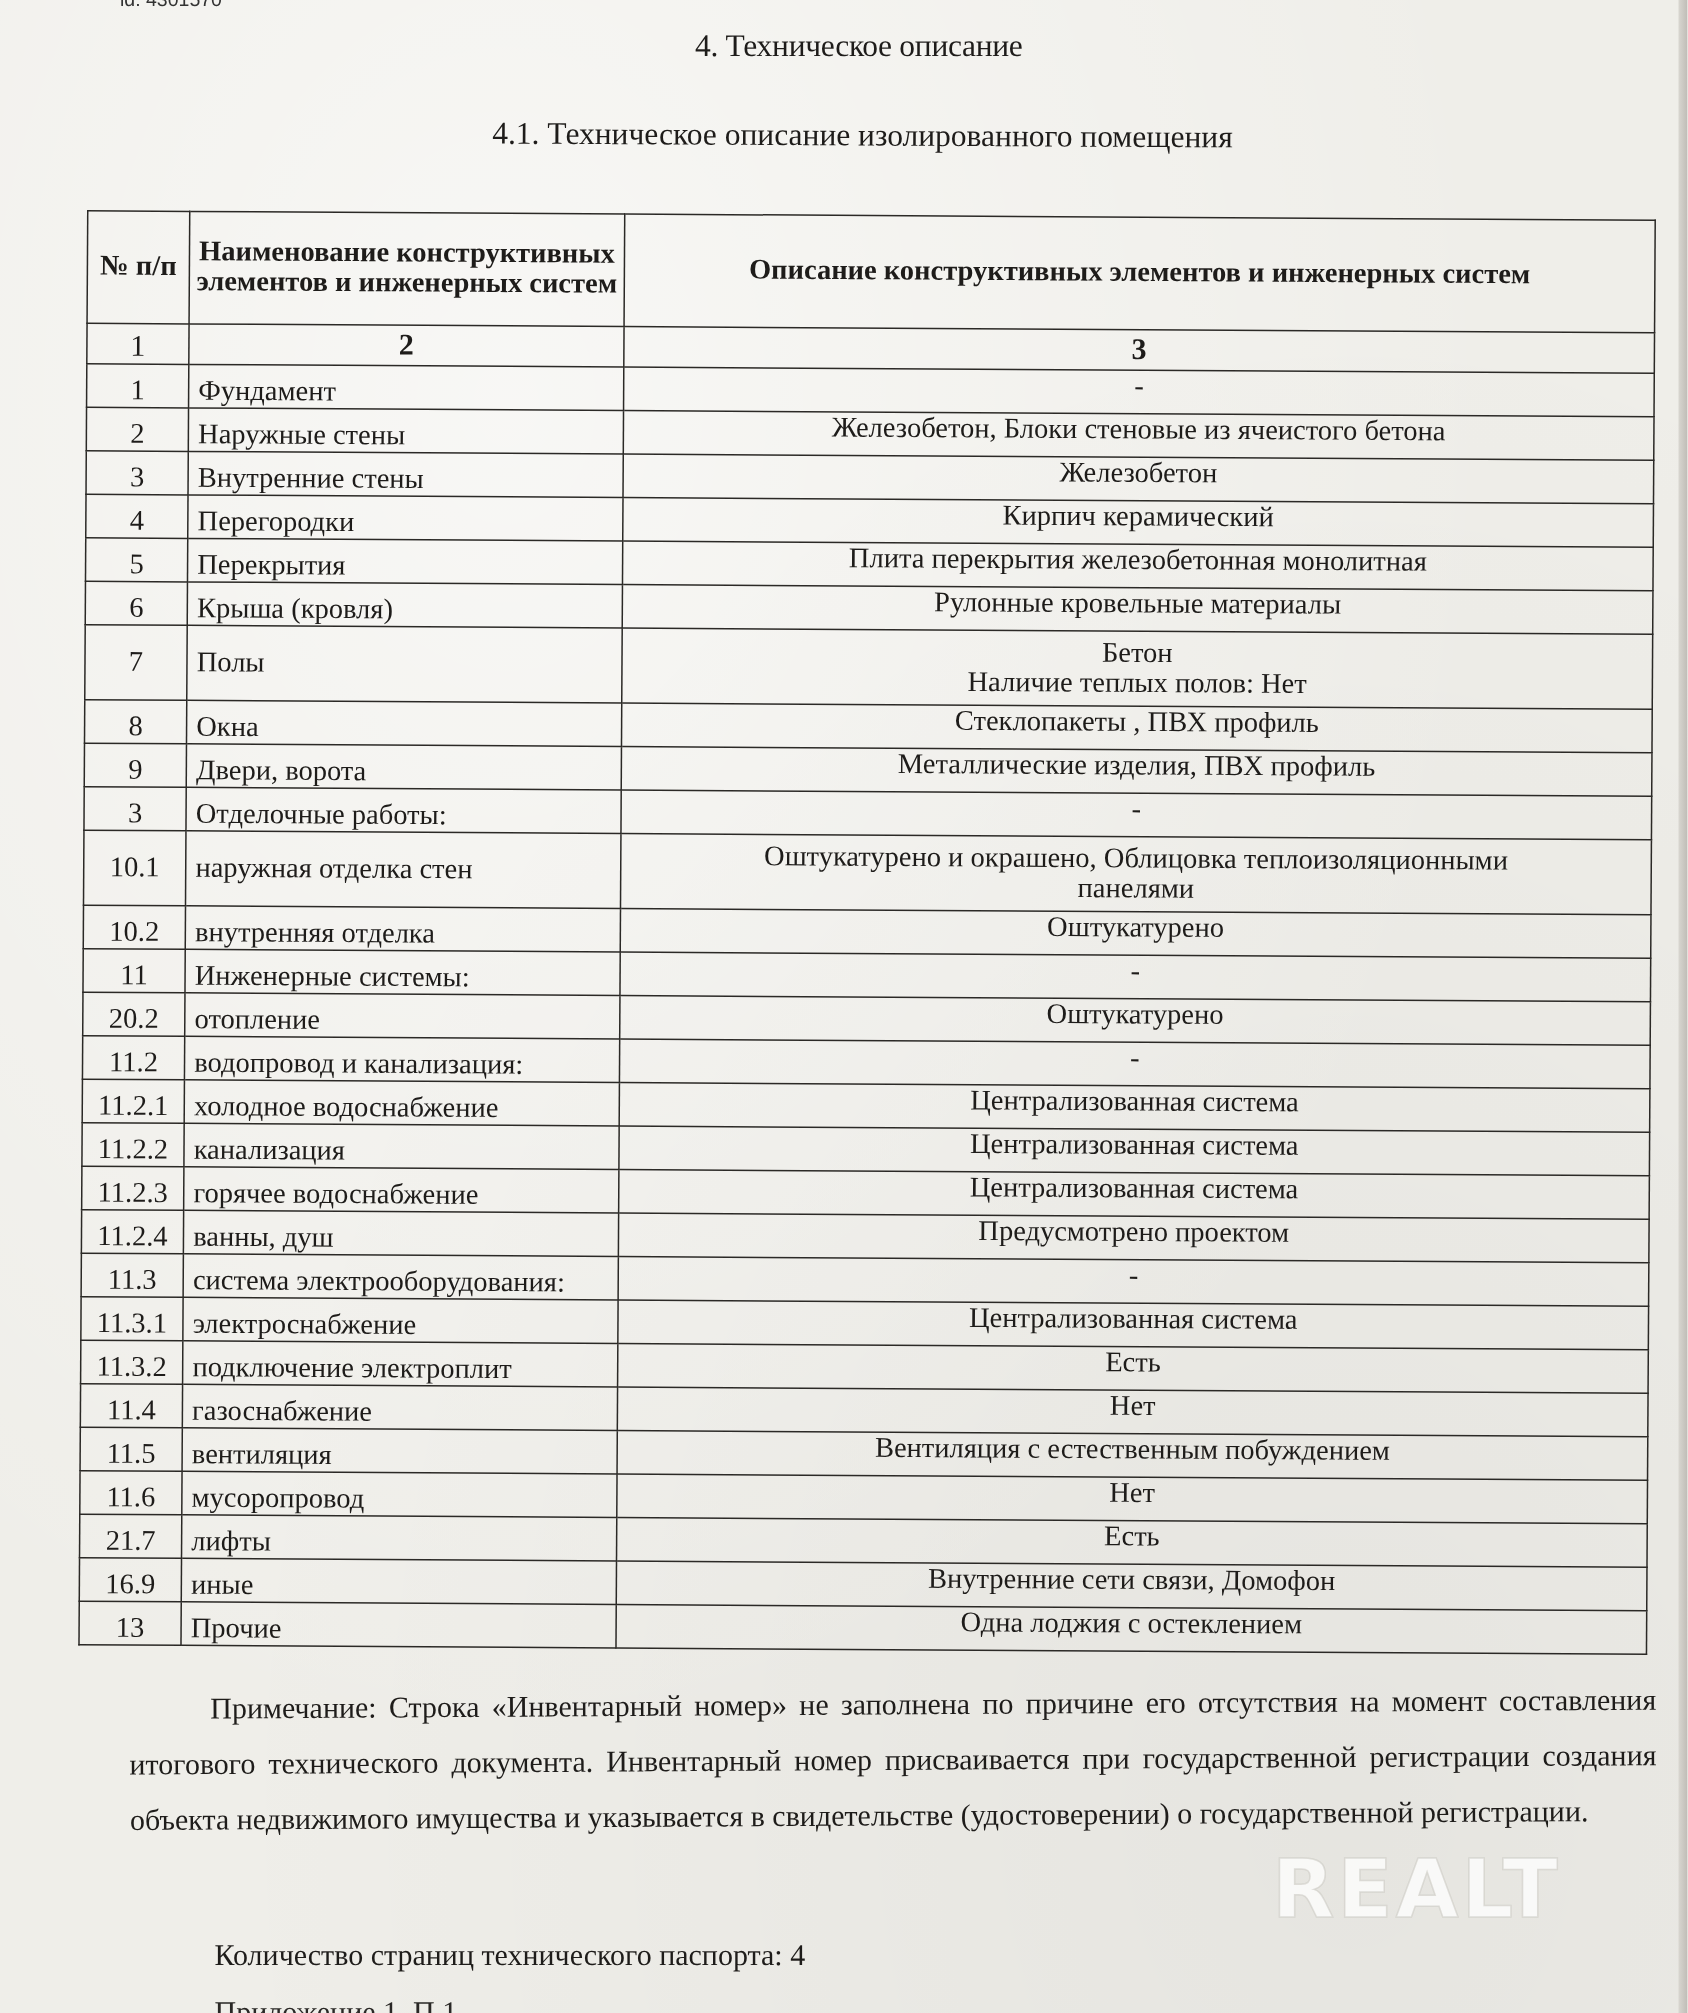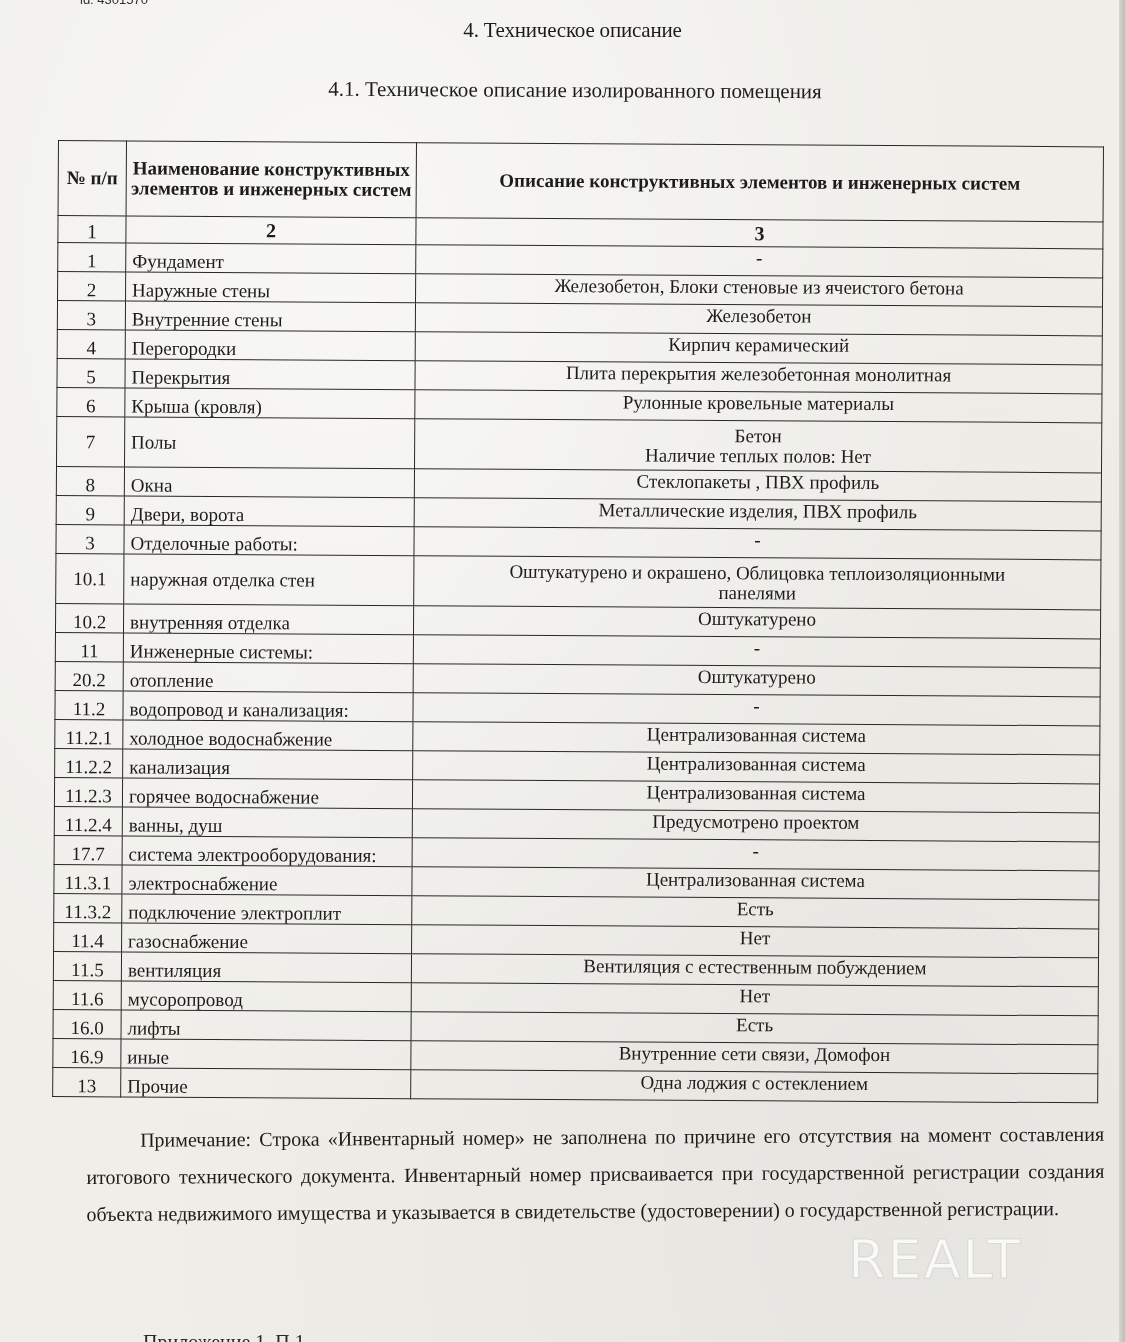--- a/index.html
+++ b/index.html
@@ -146,21 +146,21 @@
       color: #2a2826;
     }
 
     
     .watermark {
       position: absolute;
       left: 848px;
       top: 1228px;
       font-family: "DejaVu Sans", sans-serif;
       font-size: 54px;
-      font-weight: normal;
+      font-weight: bold;
       letter-spacing: 2px;
       color: rgba(255,255,255,0.75);
       -webkit-text-stroke: 1px rgba(200,198,192,0.55);
     }
   </style>
 </head>
 <body>
 
 <div class="page">
   <div class="right-edge"></div>
@@ -278,21 +278,21 @@
           <td class="no">11.2.3</td>
           <td class="name">горячее водоснабжение</td>
           <td class="desc"><span>Централизованная система</span></td>
         </tr>
         <tr class="row">
           <td class="no">11.2.4</td>
           <td class="name">ванны, душ</td>
           <td class="desc"><span>Предусмотрено проектом</span></td>
         </tr>
         <tr class="row">
-          <td class="no">17.7</td>
+          <td class="no">11.3</td>
           <td class="name">система электрооборудования:</td>
           <td class="desc"><span>-</span></td>
         </tr>
         <tr class="row">
           <td class="no">11.3.1</td>
           <td class="name">электроснабжение</td>
           <td class="desc"><span>Централизованная система</span></td>
         </tr>
         <tr class="row">
           <td class="no">11.3.2</td>
@@ -308,34 +308,35 @@
           <td class="no">11.5</td>
           <td class="name">вентиляция</td>
           <td class="desc"><span>Вентиляция с естественным побуждением</span></td>
         </tr>
         <tr class="row">
           <td class="no">11.6</td>
           <td class="name">мусоропровод</td>
           <td class="desc"><span>Нет</span></td>
         </tr>
         <tr class="row">
-          <td class="no">16.0</td>
+          <td class="no">21.7</td>
           <td class="name">лифты</td>
           <td class="desc"><span>Есть</span></td>
         </tr>
         <tr class="row">
           <td class="no">16.9</td>
           <td class="name">иные</td>
           <td class="desc"><span>Внутренние сети связи, Домофон</span></td>
         </tr>
         <tr class="row">
           <td class="no">13</td>
           <td class="name">Прочие</td>
           <td class="desc"><span>Одна лоджия с остеклением</span></td>
         </tr>
       </tbody>
   </table>
 
   <div class="note">Примечание: Строка «Инвентарный номер» не заполнена по причине его отсутствия на момент составления итогового технического документа. Инвентарный номер присваивается при государственной регистрации создания объекта недвижимого имущества и указывается в свидетельстве (удостоверении) о государственной регистрации.</div>
+  <div class="pages-count">Количество страниц технического паспорта: 4</div>
   <div class="cut-line">Приложение 1. П                                                                 1</div>
 
   <div class="watermark">REALT</div>
 </div>
 
 </body></html>

